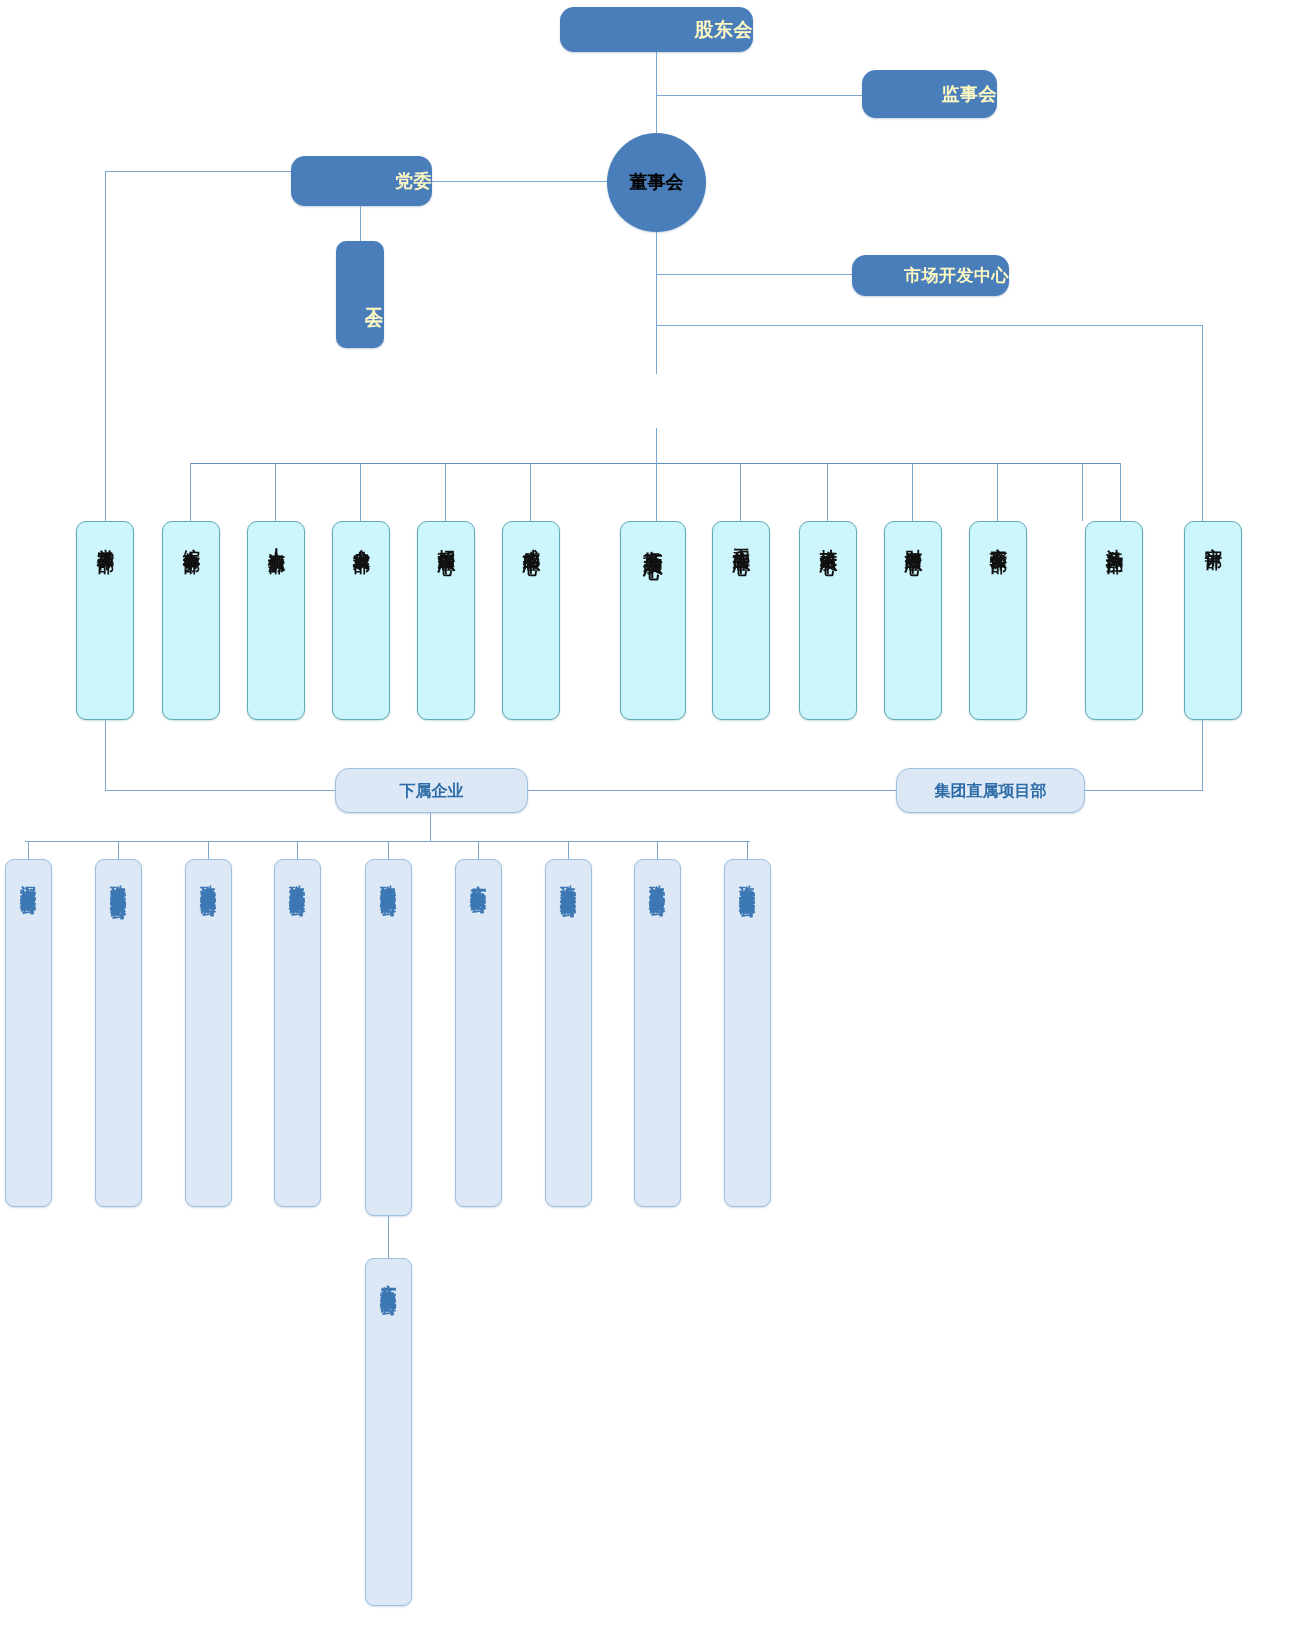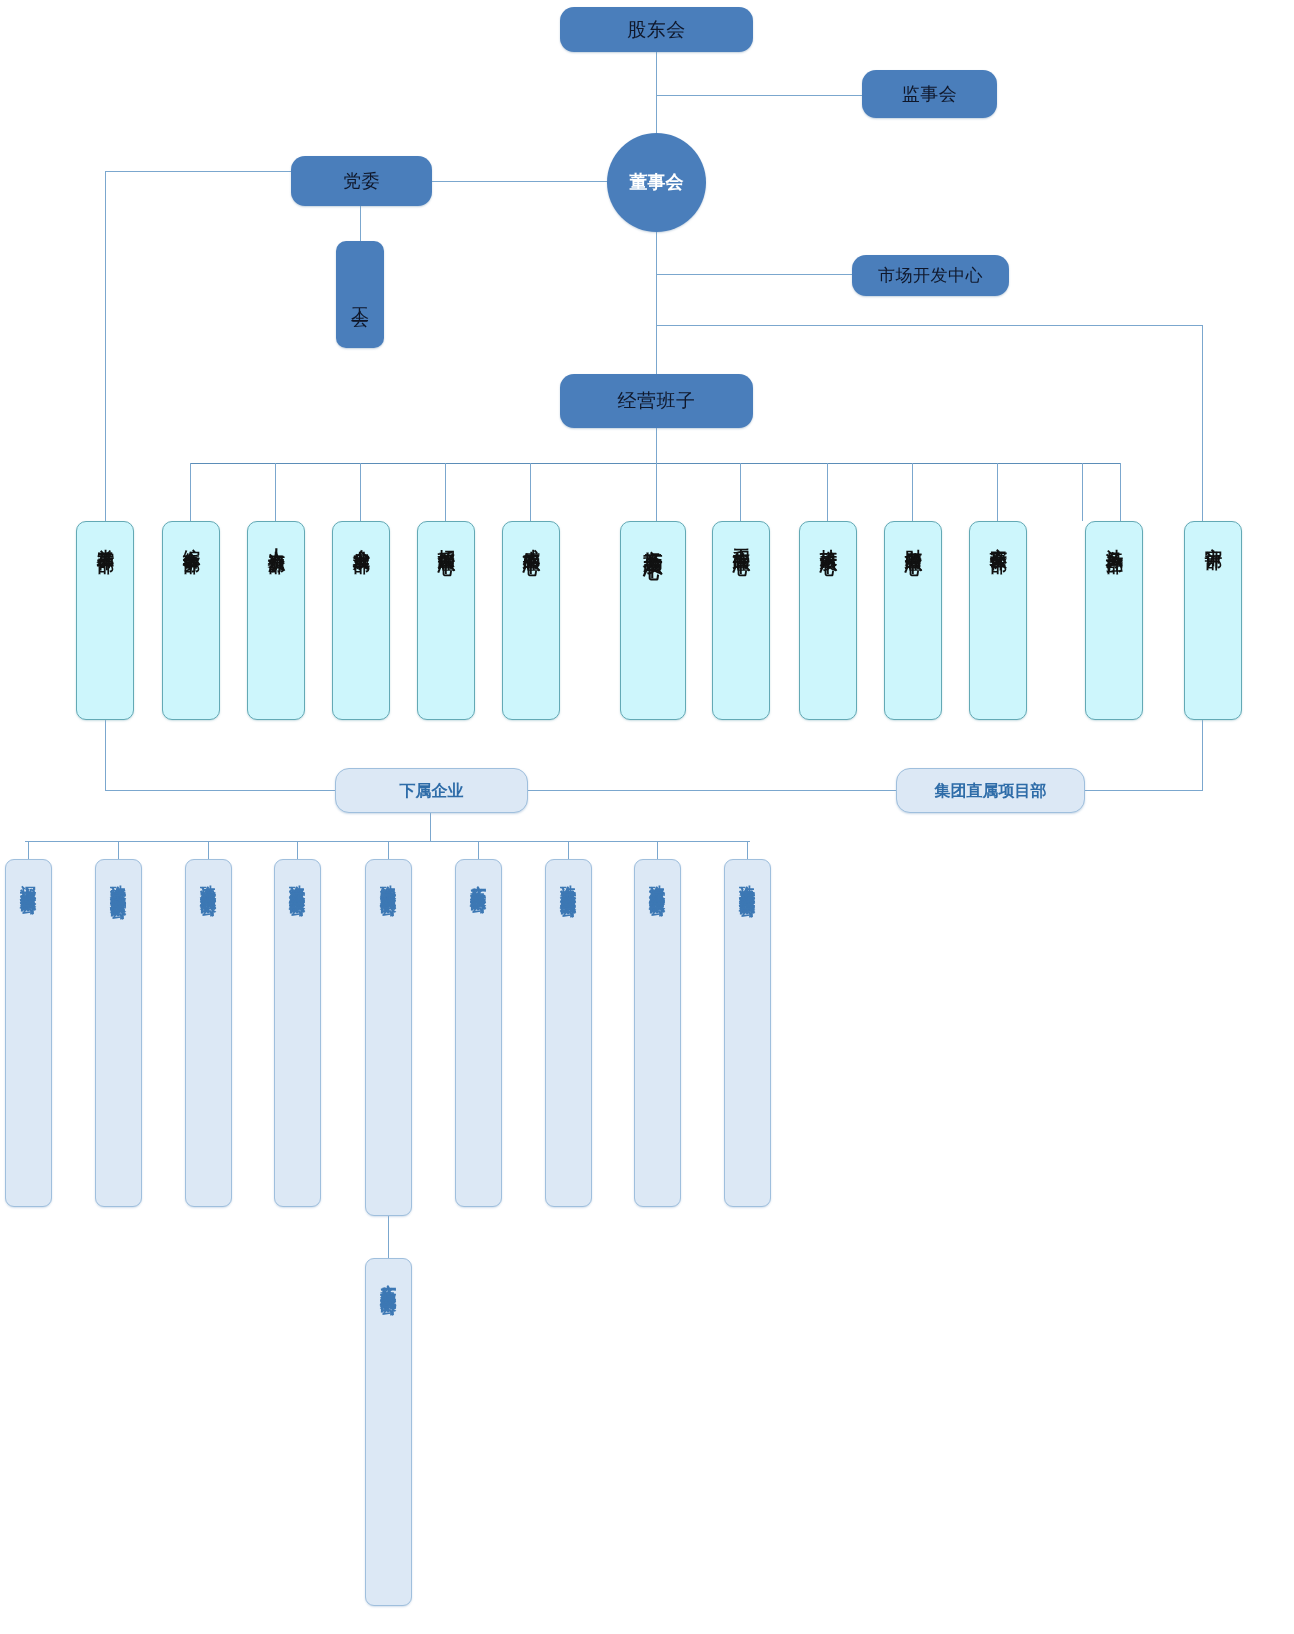--- a/index.html
+++ b/index.html
@@ -28,32 +28,33 @@
     display:flex;
     align-items:center;
     justify-content:center;
     text-align:center;
     line-height:1.12;
   }
 
   
   .gov{
     background:#4a7ebb;
-    color:#0f172a;
-    font-weight:normal;
+    color:#fef9c3;
+    font-weight:bold;
     border-radius:14px;
     box-shadow:0 1px 2px rgba(120,150,180,.45);
     letter-spacing:.5px;
+    justify-content:flex-end;
   }
   .gov.small-radius{border-radius:10px;}
 
   
   .ellipse{
     background:#4a7ebb;
-    color:#ffffff;
+    color:#000000;
     font-weight:bold;
     border-radius:50%;
     box-shadow:0 1px 2px rgba(120,150,180,.4);
     align-items:center;
   }
 
   
   .vert{
     writing-mode:vertical-rl;
     text-orientation:upright;
@@ -181,23 +182,20 @@
   </div>
 
   <div class="node gov small-radius" style="left:336px;top:241px;width:48px;height:107px;font-size:18px;">
     <span class="vert">工会</span>
   </div>
 
   <div class="node gov" style="left:852px;top:255px;width:157px;height:41px;font-size:17px;">
     <span>市场开发中心</span>
   </div>
 
-  <div class="node gov" style="left:560px;top:374px;width:193px;height:54px;font-size:19px;">
-    <span>经营班子</span>
-  </div>
 
   <div class="node dept" style="left:76px;top:521px;width:58px;height:199px;">
     <span class="vert">党群工作部</span>
   </div>
 
   <div class="node dept" style="left:162px;top:521px;width:58px;height:199px;">
     <span class="vert">综合事务部</span>
   </div>
 
   <div class="node dept" style="left:247px;top:521px;width:58px;height:199px;">

